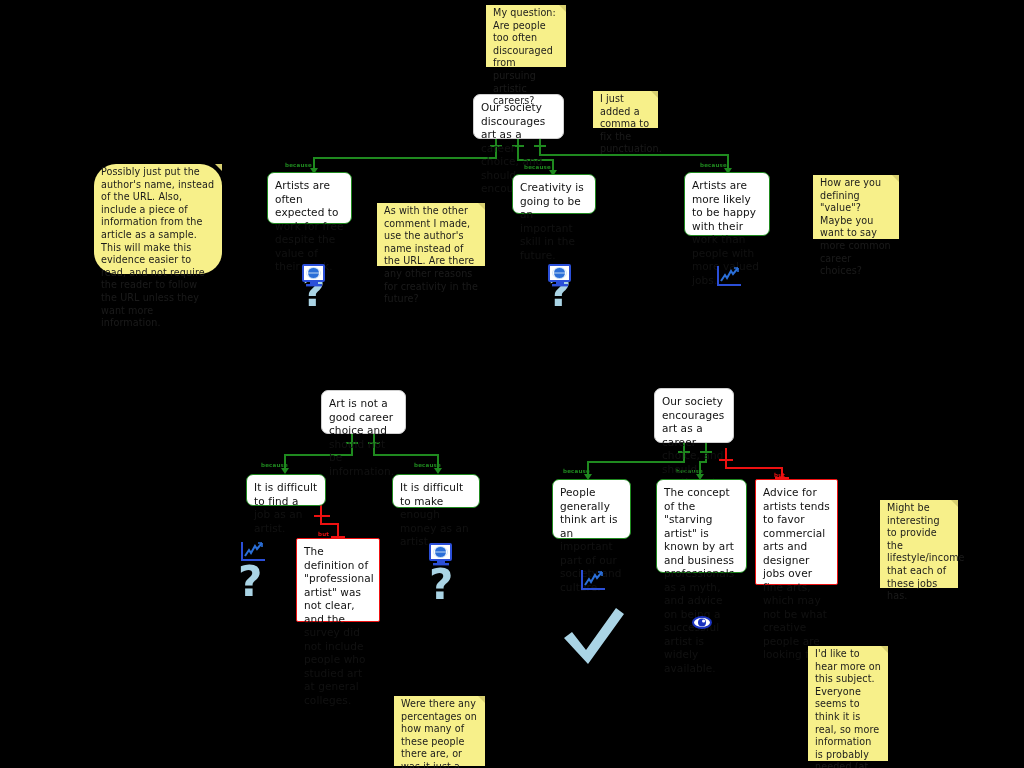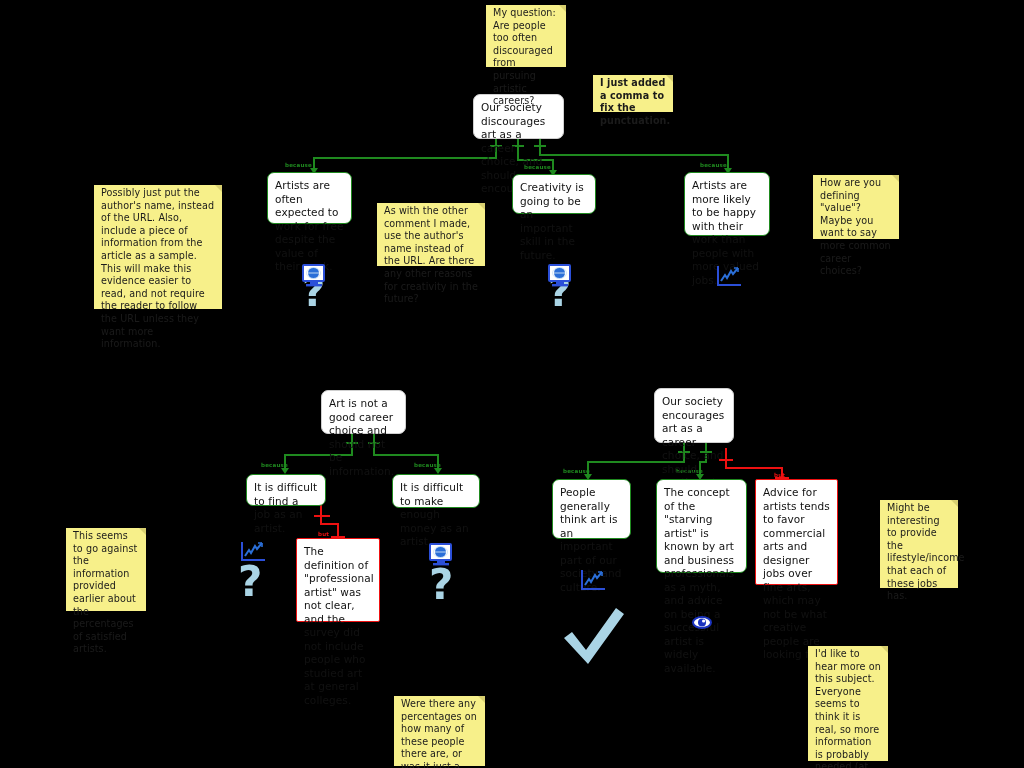--- a/index.html
+++ b/index.html
@@ -120,29 +120,28 @@
   <div class="node root" style="left:654px;top:388px;width:80px;height:55px;">Our society encourages art as a career choice, and should continue to do so.</div>
 
   <div class="node green" style="left:552px;top:479px;width:79px;height:60px;">People generally think art is an important part of our society and culture.</div>
 
   <div class="node green" style="left:656px;top:479px;width:91px;height:94px;">The concept of the "starving artist" is known by art and business professionals as a myth, and advice on being a successful artist is widely available.</div>
 
   <div class="node red" style="left:755px;top:479px;width:83px;height:106px;">Advice for artists tends to favor commercial arts and designer jobs over fine arts, which may not be what creative people are looking for.</div>
 
   <div class="note" style="left:486px;top:5px;width:80px;height:62px;">My question: Are people too often discouraged from pursuing artistic careers?</div>
 
-  <div class="note" style="left:593px;top:75px;width:80px;height:37px;font-weight:bold;">I just added a comma to fix the punctuation.</div>
-
-  <div class="note" style="left:94px;top:185px;width:128px;height:124px;">Possibly just put the author's name, instead of the URL. Also, include a piece of information from the article as a sample. This will make this evidence easier to read, and not require the reader to follow the URL unless they want more information.</div>
+  <div class="note" style="left:593px;top:91px;width:65px;height:37px;">I just added a comma to fix the punctuation.</div>
+
+  <div class="note" style="left:94px;top:164px;width:128px;height:110px;border-radius:22px;">Possibly just put the author's name, instead of the URL. Also, include a piece of information from the article as a sample. This will make this evidence easier to read, and not require the reader to follow the URL unless they want more information.</div>
 
   <div class="note" style="left:377px;top:203px;width:108px;height:63px;">As with the other comment I made, use the author's name instead of the URL. Are there any other reasons for creativity in the future?</div>
 
   <div class="note" style="left:813px;top:175px;width:86px;height:64px;">How are you defining "value"? Maybe you want to say more common career choices?</div>
 
-  <div class="note" style="left:66px;top:528px;width:80px;height:83px;">This seems to go against the information provided earlier about the percentages of satisfied artists.</div>
 
   <div class="note" style="left:880px;top:500px;width:78px;height:88px;">Might be interesting to provide the lifestyle/income that each of these jobs has.</div>
 
   <div class="note" style="left:394px;top:696px;width:91px;height:70px;">Were there any percentages on how many of these people there are, or was it just a few instances?</div>
 
   <div class="note" style="left:808px;top:646px;width:80px;height:115px;">I'd like to hear more on this subject. Everyone seems to think it is real, so more information is probably needed (at least desired) to persuade them that it's true.</div>
 
   <div class="icon" style="left:293px;top:264px;">
     <svg width="40" height="58" viewBox="0 0 40 58" aria-hidden="true">
       <g>

